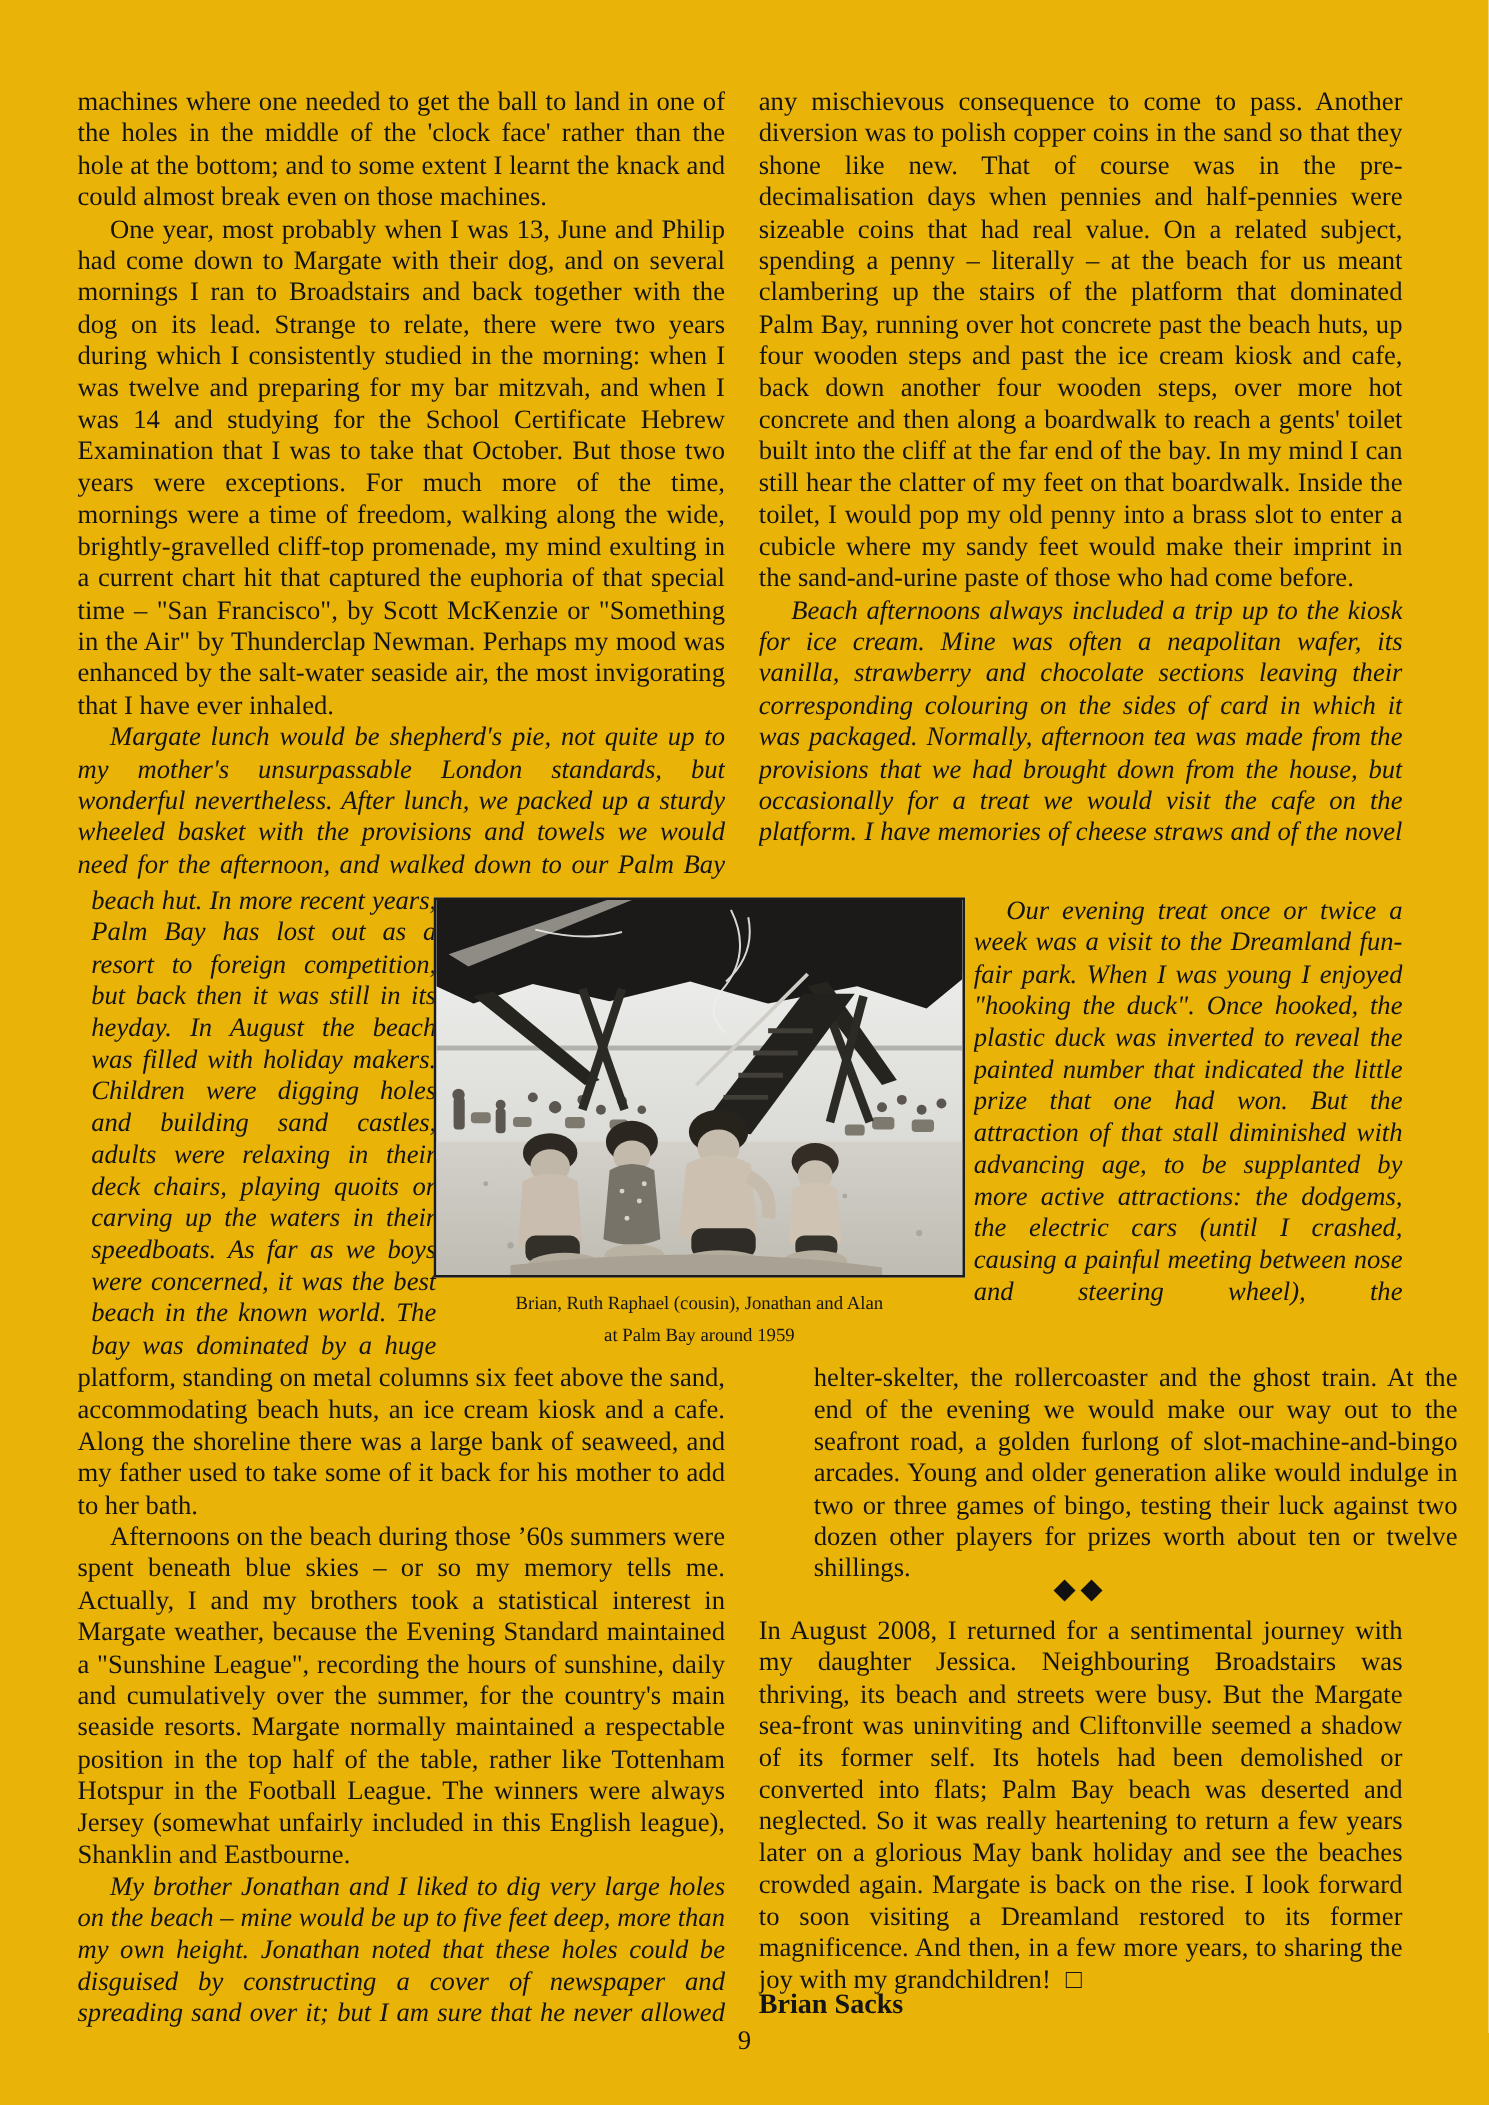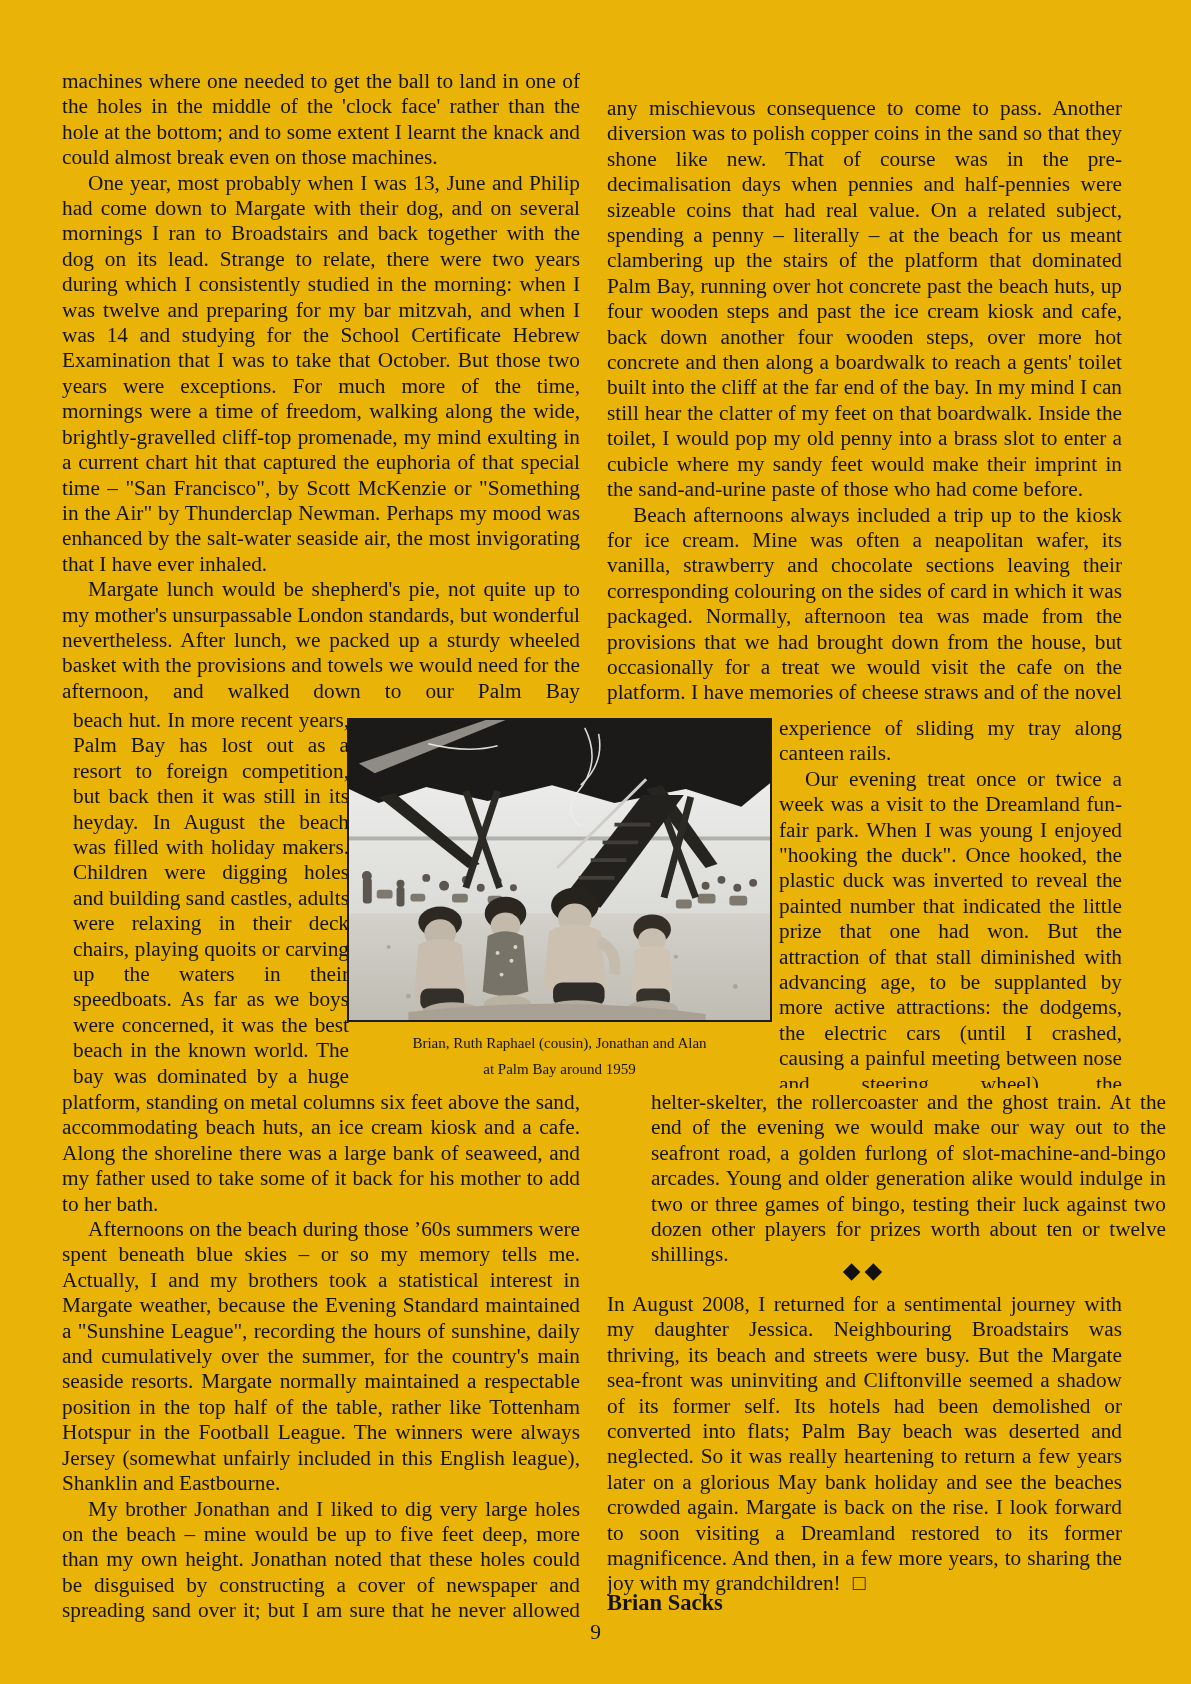--- a/index.html
+++ b/index.html
@@ -8,26 +8,26 @@
   .page {
     position: absolute; left: 0; top: 0; width: 1191px; height: 1684px;
     background: #eab308; color: #141414;
     font-family: "Liberation Serif", "DejaVu Serif", serif;
     font-size: 21.3px; line-height: 25.4px;
   }
   .blk { position: absolute; text-align: justify; text-justify: inter-word; overflow: hidden; }
   .blk p { margin: 0; padding: 0; }
   .ind { text-indent: 26px; }
   .noind { text-indent: 0; }
-  .cont { text-align-last: justify; }
+  .cont { text-align-last: justify; font-style: italic; }
 
   .col-left-top      { left: 62px;  top: 69px;   width: 518px; height: 640px; }
   .col-left-beside   { left: 62px;  top: 708px;  width: 276px; height: 380px; margin-left: 11px; }
   .col-left-bottom   { left: 62px;  top: 1090px; width: 518px; }
-  .col-right-top     { left: 607px; top: 69px;   width: 515px; height: 648px; margin-top: 27px; }
+  .col-right-top     { left: 607px; top: 69px;   width: 515px; height: 648px; }
   .col-right-beside  { left: 779px; top: 716px;  width: 343px; height: 372px; }
   .col-right-mid     { left: 607px; top: 1090px; width: 515px; margin-left: 44px; }
   .col-right-bottom  { left: 607px; top: 1292px; width: 515px; }
 
   .photo-figure {
     position: absolute; left: 347px; top: 718px; width: 425px; height: 304px;
     margin: 0; padding: 0; border: 2px solid #1d1c1b; box-sizing: border-box;
     background: #c9c7c0; overflow: hidden;
   }
   .photo-figure svg { display: block; width: 100%; height: 100%; }
@@ -188,21 +188,20 @@
     <p class="ind">Afternoons on the beach during those ’60s summers were spent beneath blue skies – or so my memory tells me. Actually, I and my brothers took a statistical interest in Margate weather, because the Evening Standard maintained a "Sunshine League", recording the hours of sunshine, daily and cumulatively over the summer, for the country's main seaside resorts.  Margate normally maintained a respectable position in the top half of the table, rather like Tottenham Hotspur in the Football League.  The winners were always Jersey (somewhat unfairly included in this English league), Shanklin and Eastbourne.</p>
     <p class="ind cont">My brother Jonathan and I liked to dig very large holes on the beach – mine would be up to five feet deep, more than my own height. Jonathan noted that these holes could be disguised by constructing a cover of newspaper and spreading sand over it; but I am sure that he never allowed</p>
   </section>
 
   <section class="blk col-right-top">
     <p class="noind">any mischievous consequence to come to pass. Another diversion was to polish copper coins in the sand so that they shone like new.  That of course was in the pre-decimalisation days when pennies and half-pennies were sizeable coins that had real value. On a related subject, spending a penny – literally – at the beach for us meant clambering up the stairs of the platform that dominated Palm Bay, running over hot concrete past the beach huts, up four wooden steps and past the ice cream kiosk and cafe, back down another four wooden steps, over more hot concrete and then along a boardwalk to reach a gents' toilet built into the cliff at the far end of the bay. In my mind I can still hear the clatter of my feet on that boardwalk. Inside the toilet, I would pop my old penny into a brass slot to enter a cubicle where my sandy feet would make their imprint in the sand-and-urine paste of those who had come before.</p>
     <p class="ind cont">Beach afternoons always included a trip up to the kiosk for ice cream.  Mine was often a neapolitan wafer, its vanilla, strawberry and chocolate sections leaving their corresponding colouring on the sides of card in which it was packaged. Normally, afternoon tea was made from the provisions that we had brought down from the house, but occasionally for a treat we would visit the cafe on the platform. I have memories of cheese straws and of the novel</p>
   </section>
 
   <section class="blk col-right-beside">
-    <p class="noind">experience of sliding my tray along canteen rails.</p>
     <p class="ind cont">Our evening treat once or twice a week was a visit to the Dreamland fun-fair park. When I was young I enjoyed "hooking the duck".  Once hooked, the plastic duck was inverted to reveal the painted number that indicated the little prize that one had won. But the attraction of that stall diminished with advancing age, to be supplanted by more active attractions: the dodgems, the electric cars (until I crashed, causing a painful meeting between nose and steering wheel), the</p>
   </section>
 
   <section class="blk col-right-mid">
     <p class="noind">helter-skelter, the rollercoaster and the ghost train. At the end of the evening we would make our way out to the seafront road, a golden furlong of slot-machine-and-bingo arcades.  Young and older generation alike would indulge in two or three games of bingo, testing their luck against two dozen other players for prizes worth about ten or twelve shillings.</p>
   </section>
 
   <div class="divider">◆◆</div>
 
   <section class="blk col-right-bottom">

